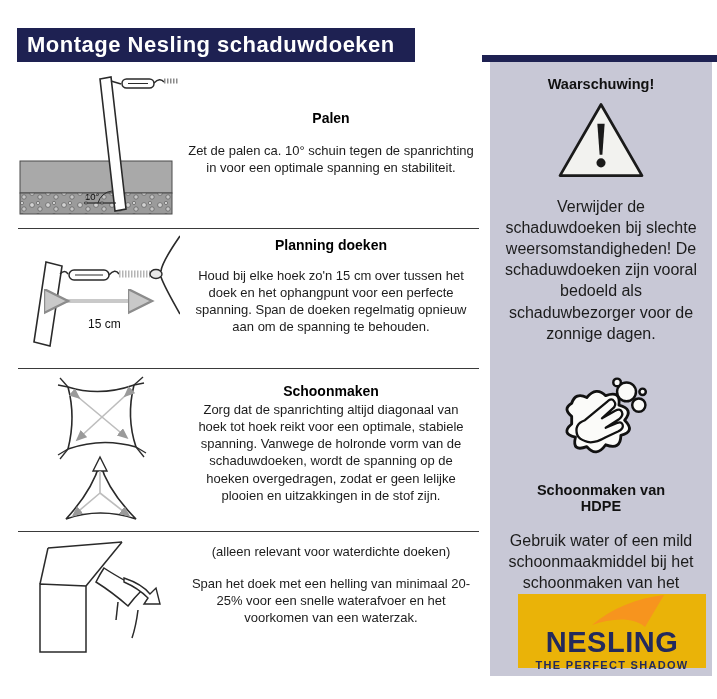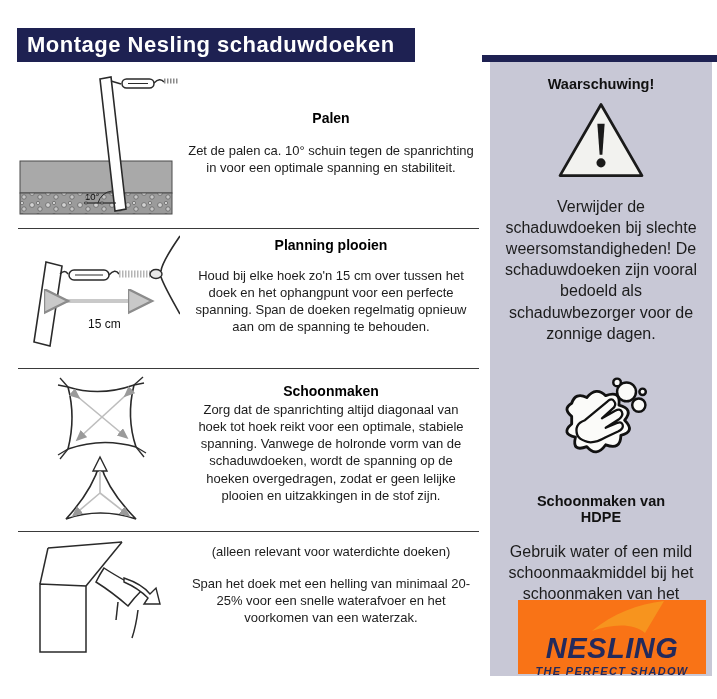--- a/index.html
+++ b/index.html
@@ -37,22 +37,22 @@
   .sec1 .sec-text { padding-top:48px; }
   .sec1 .sec-text p { margin-top:16px; }
   .sec2 .sec-text { padding-top:8px; }
   .sec2 .sec-text p { margin-top:14px; }
   .sec3 .sec-text { padding-top:14px; }
   .sec3 .sec-text p { margin-top:2px; }
   .sec4 .sec-text { padding-top:12px; }
   .sec4 .sec-text p { margin-top:16px; }
 
   .logo-panel {
-    position:absolute; right:6px; bottom:2px; width:188px; height:74px;
-    background:#f97316; display:flex; flex-direction:column; align-items:center; justify-content:flex-start;font-style:italic;
+    position:absolute; right:6px; bottom:8px; width:188px; height:74px;
+    background:#eab308; display:flex; flex-direction:column; align-items:center; justify-content:flex-start;
   }
   .brand { font-size:29px; font-weight:bold; color:#232a5c; letter-spacing:0.5px; line-height:1; margin-top:-4px; }
   .tagline { font-size:11px; font-weight:bold; color:#232a5c; letter-spacing:1.3px; margin-top:2px; }
   svg text { font-family:"Liberation Sans", sans-serif; }
 </style>
 </head>
 <body>
 
 <div class="page">
 
@@ -106,21 +106,21 @@
         <path d="M97,41 q6,-7 10,-1" fill="none" stroke="#2a2a2a" stroke-width="1.5"></path>
         <line x1="107" y1="40" x2="138" y2="40" stroke="#b5b5b5" stroke-width="7" stroke-dasharray="1.5,1.5"></line>
         <ellipse cx="144" cy="40" rx="6" ry="4.5" fill="#e8e8e8" stroke="#2a2a2a" stroke-width="1.4"></ellipse>
         <path d="M168,2 Q150,28 149,37" fill="none" stroke="#2a2a2a" stroke-width="1.6"></path>
         <path d="M168,80 Q152,52 149,43" fill="none" stroke="#2a2a2a" stroke-width="1.6"></path>
         <line x1="52" y1="67" x2="136" y2="67" stroke="#c9c9c9" stroke-width="4" marker-start="url(#arrG1)" marker-end="url(#arrG1)"></line>
         <text x="76" y="94" font-size="12" fill="#111">15 cm</text>
       </svg>
     </div>
     <div class="sec-text">
-      <h3>Planning plooien</h3>
+      <h3>Planning doeken</h3>
       <p>Houd bij elke hoek zo'n 15 cm over tussen het doek en het ophangpunt voor een perfecte spanning. Span de doeken regelmatig opnieuw aan om de spanning te behouden.</p>
     </div>
   </div>
 
   <div class="divider d2"></div>
 
   <div class="main-section sec3">
     <div class="illus">
       <svg width="160" height="155" viewBox="0 0 160 155">
         <defs>
@@ -202,21 +202,21 @@
           <g fill="#fbfbf9" stroke="#111" stroke-width="2.6">
             <circle cx="82" cy="16" r="10"></circle>
             <circle cx="95" cy="30" r="7"></circle>
             <circle cx="72" cy="6" r="4"></circle>
             <circle cx="99" cy="16" r="3.4"></circle>
           </g>
         </svg>
       </span>
     </div>
 
-    <h2 style="margin-top:17px;">
+    <h2 style="margin-top:6px;">
       <span>Schoonmaken van</span><br>
       <span>HDPE</span>
     </h2>
 
     <p style="margin-top:16px;text-align:center;">Gebruik water of een mild schoonmaakmiddel bij het schoonmaken van het schaduwdoek.</p>
 
     <div class="logo-panel">
       <span style="margin-left:34px;">
         <svg width="78" height="34" viewBox="0 0 78 34">
           <path d="M2,31 C22,14 48,4 74,1 L55,33 C42,22 20,25 2,31 Z" fill="#f7941e"></path>

